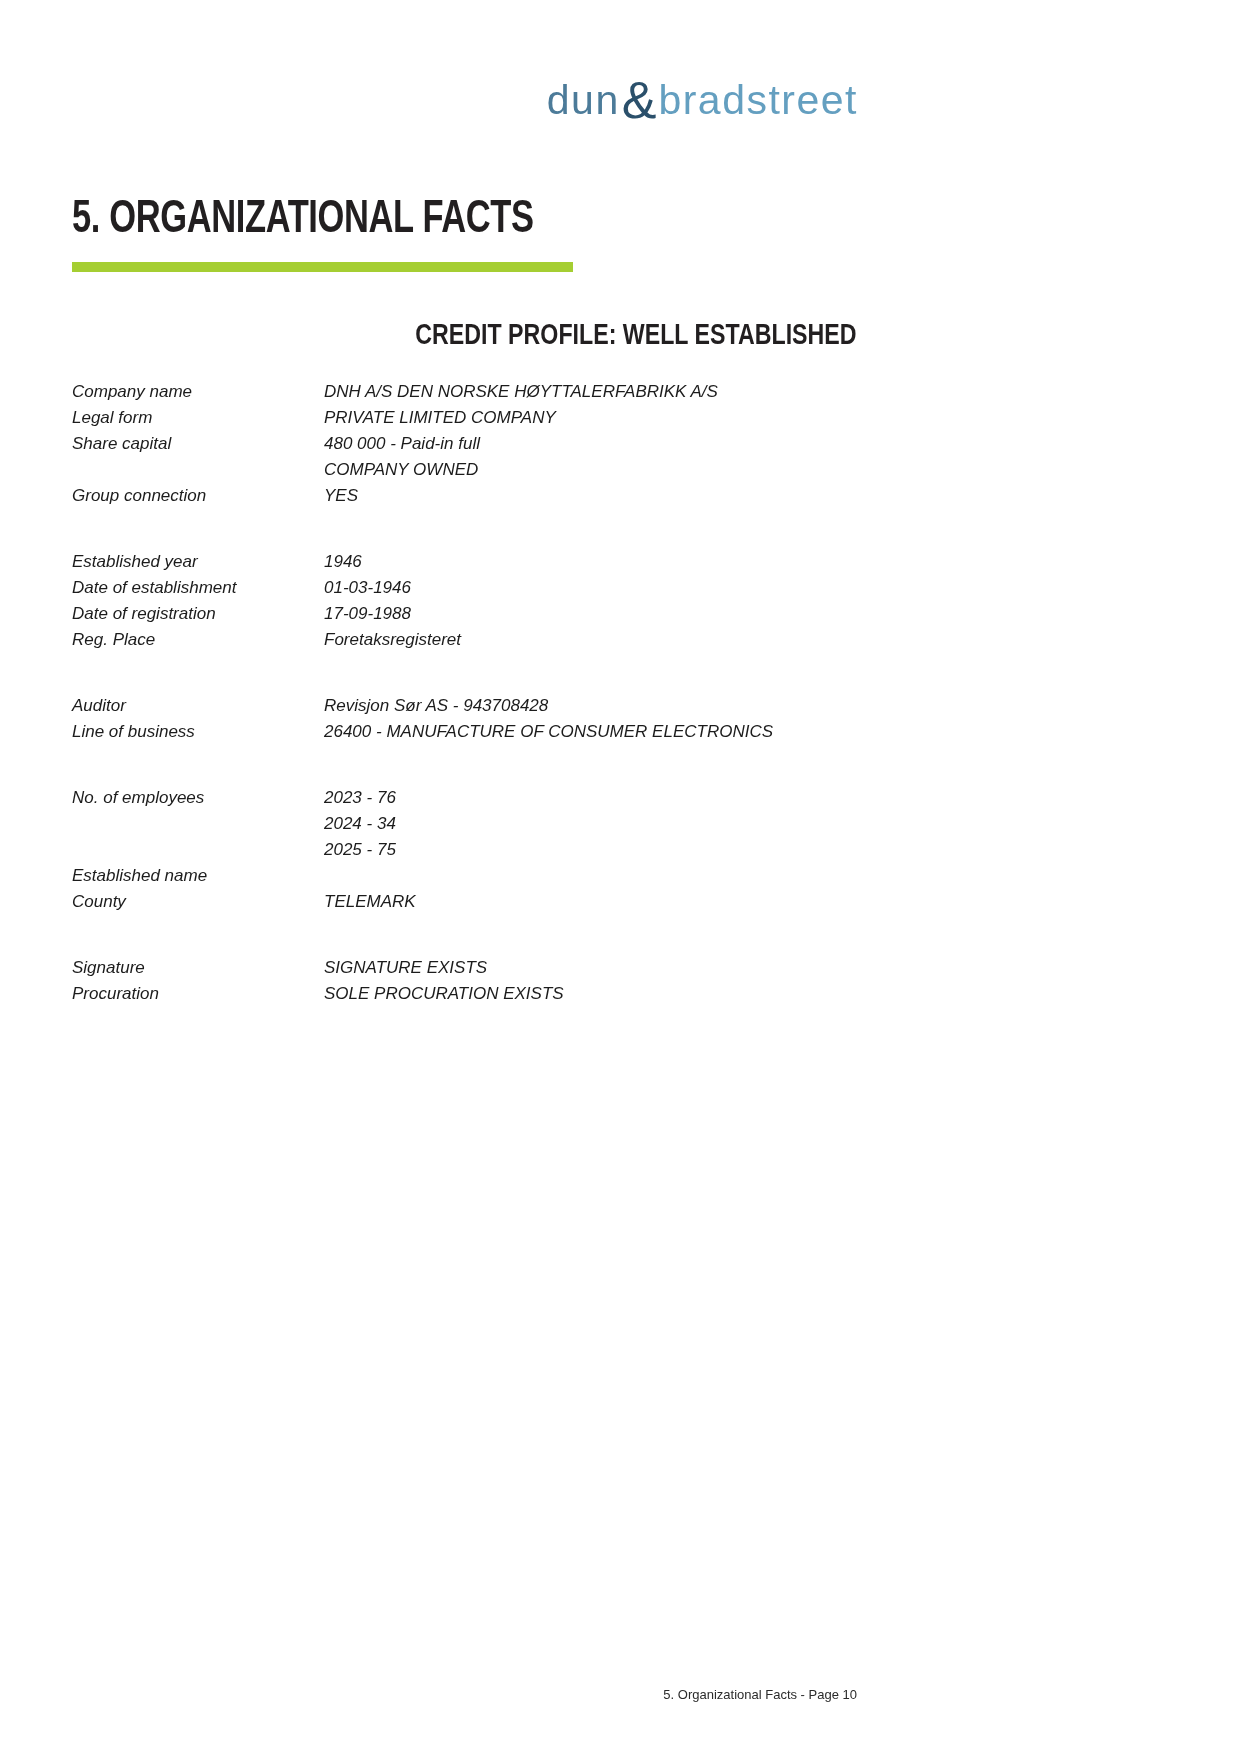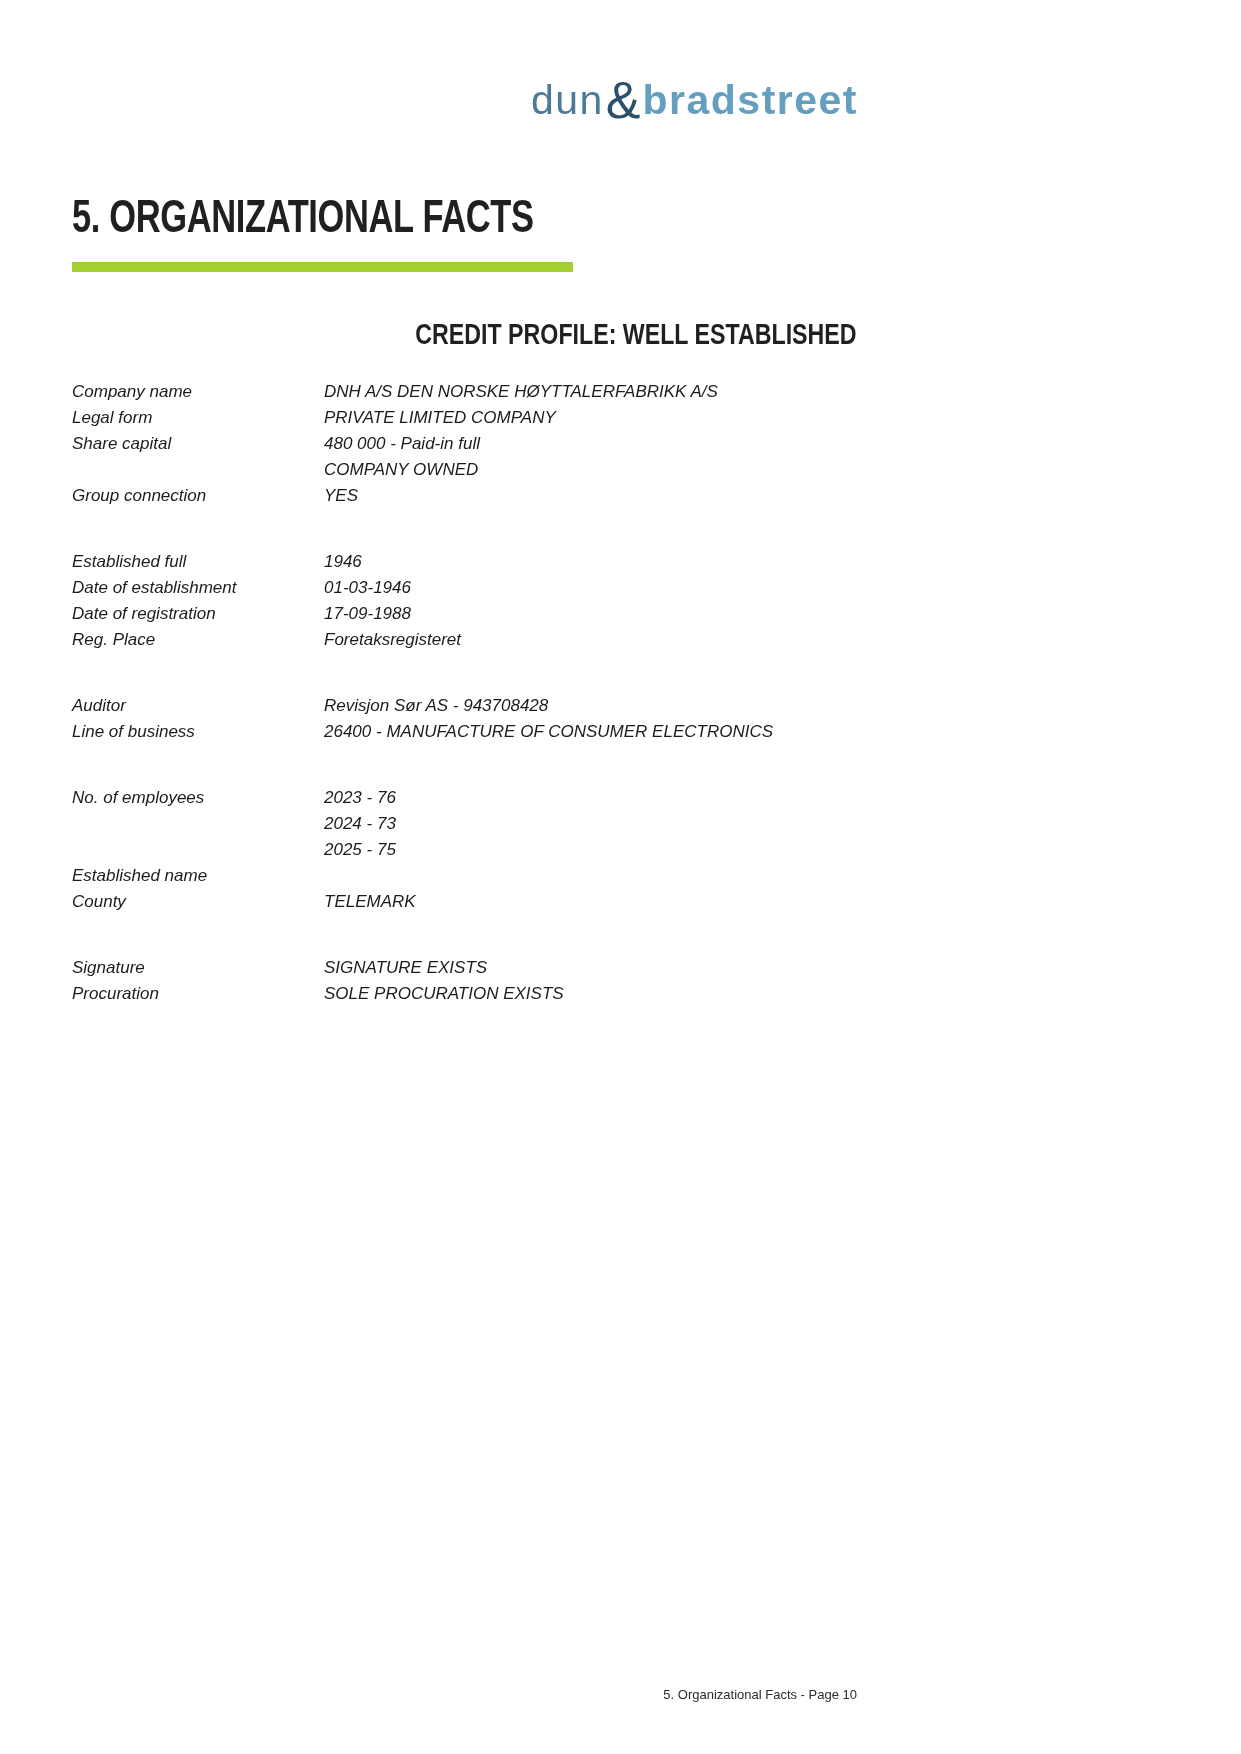--- a/index.html
+++ b/index.html
@@ -19,21 +19,21 @@
     position: absolute;
     top: 70px;
     right: 177px;
     display: flex;
     align-items: baseline;
     white-space: nowrap;
     line-height: 1;
   }
   .logo .word1 { font-size: 41px; letter-spacing: 1.5px; color: #4c7b99; font-weight: 400; }
   .logo .amp   { font-size: 52px; color: #2b506b; font-weight: 500; margin: 0 2px; position: relative; top: 4px; }
-  .logo .word2 { font-size: 41px; letter-spacing: 1.5px; color: #649fc0; font-weight: 700; }
+  .logo .word2 { font-size: 41px; letter-spacing: 1.5px; color: #649fc0; font-weight: 400; }
 
   
   .title {
     position: absolute;
     left: 72px;
     top: 193px;
     font-size: 46px;
     line-height: 46px;
     font-weight: 700;
     color: #221f20;
@@ -131,21 +131,21 @@
       <div class="row">
         <div class="label">Group connection</div>
         <div class="value">
             <div>YES</div>
           </div>
       </div>
     </div>
 
     <div class="group">
       <div class="row">
-        <div class="label">Established full</div>
+        <div class="label">Established year</div>
         <div class="value">
             <div>1946</div>
           </div>
       </div>
       <div class="row">
         <div class="label">Date of establishment</div>
         <div class="value">
             <div>01-03-1946</div>
           </div>
       </div>
@@ -176,21 +176,21 @@
             <div>26400 - MANUFACTURE OF CONSUMER ELECTRONICS</div>
           </div>
       </div>
     </div>
 
     <div class="group">
       <div class="row">
         <div class="label">No. of employees</div>
         <div class="value">
           <div>2023 - 76</div>
-          <div>2024 - 73</div>
+          <div>2024 - 34</div>
           <div>2025 - 75</div>
         </div>
       </div>
       <div class="row">
         <div class="label">Established name</div>
       </div>
       <div class="row">
         <div class="label">County</div>
         <div class="value">
             <div>TELEMARK</div>

